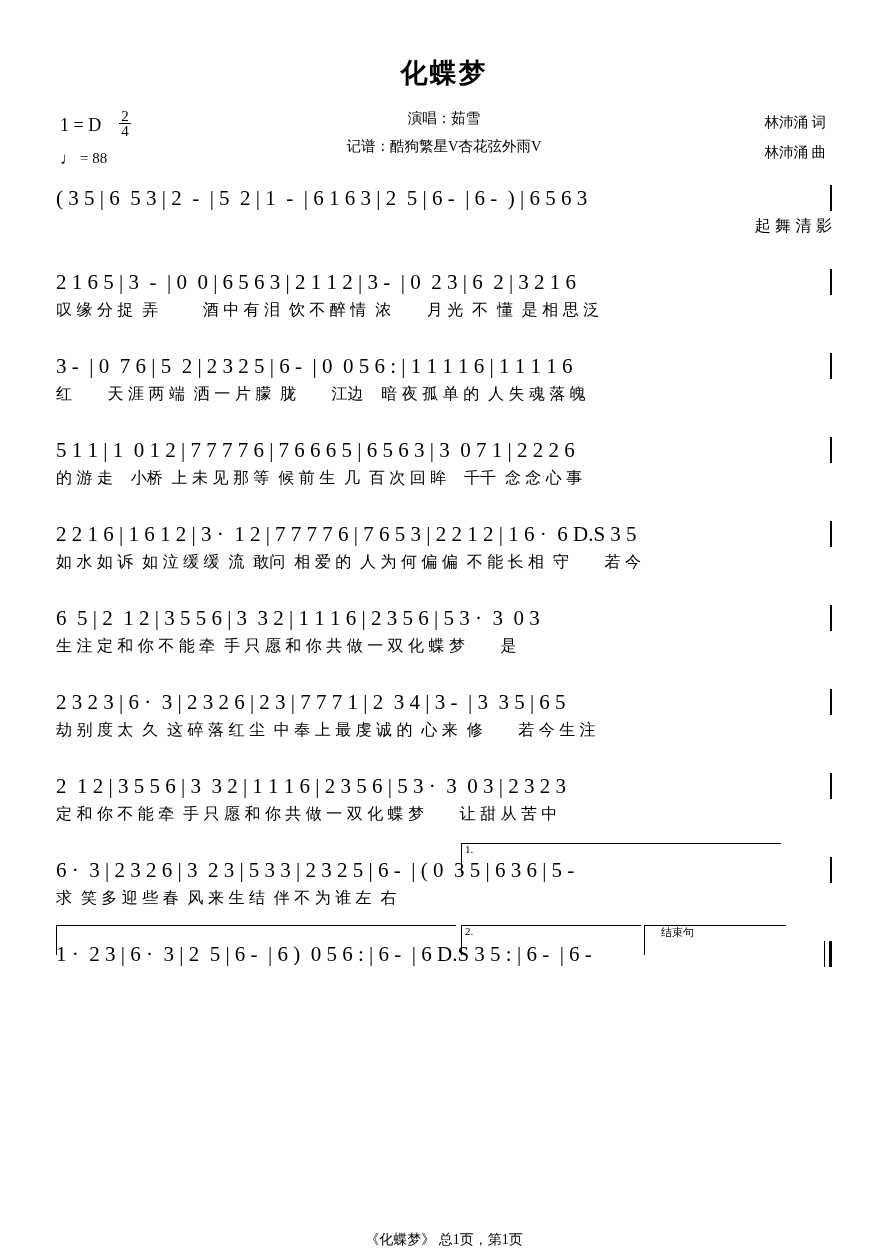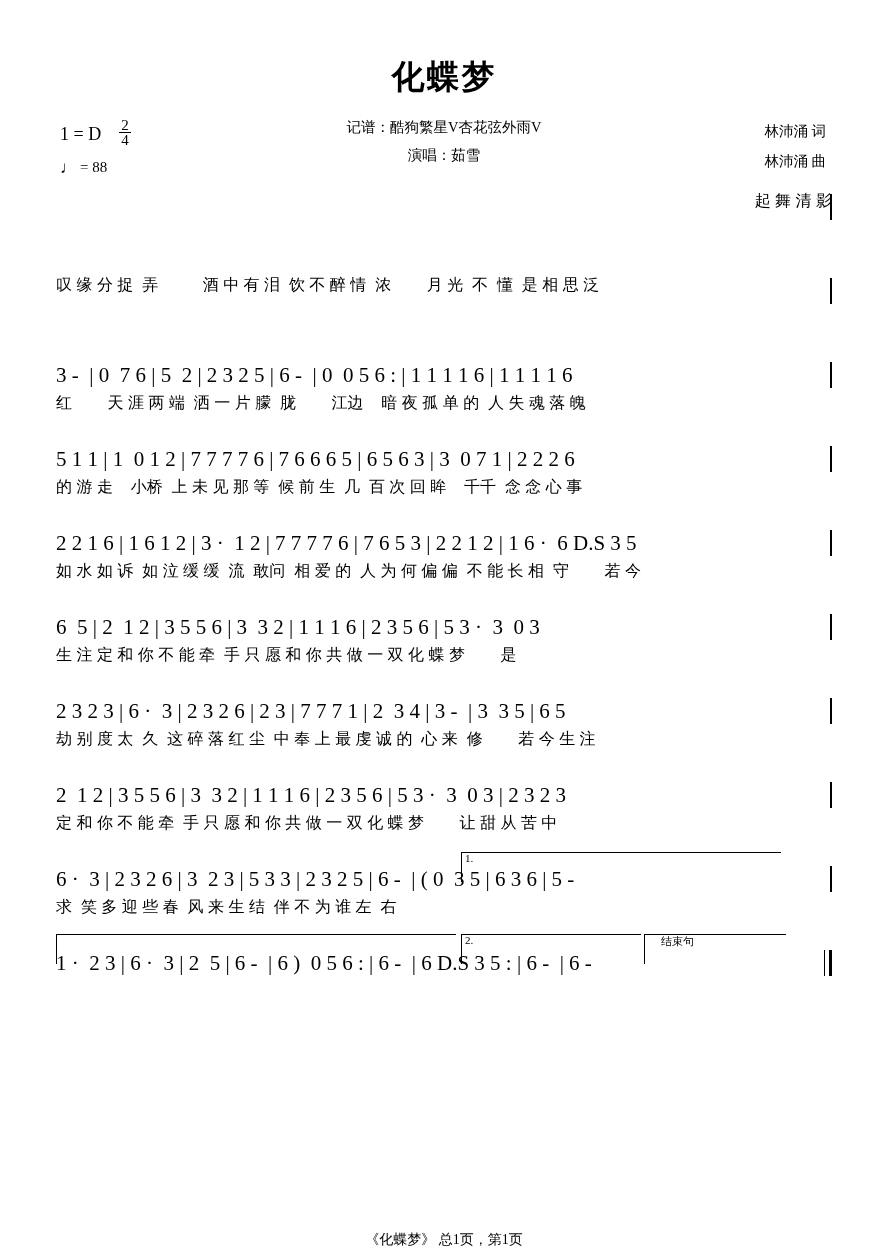--- a/index.html
+++ b/index.html
@@ -17,21 +17,21 @@
   }
   .page {
     position: relative;
     width: 888px;
     height: 1256px;
   }
 
   
   .title {
     text-align: center;
-    font-size: 33px;
+    font-size: 27px;
     font-weight: bold;
     letter-spacing: 2px;
     margin-top: 55px;
     font-family: "Liberation Sans", sans-serif;
   }
 
   .meta {
     position: relative;
     height: 70px;
     margin-top: 14px;
@@ -175,38 +175,40 @@
           <span class="den">4</span>
         </span>
       </div>
       <div class="tempo-line">
         <span class="quarter-note">♩</span>
         <span>= 88</span>
       </div>
     </div>
 
     <div class="center-credits">
+      <div>演唱：茹雪</div>
       <div>记谱：酷狗繁星V杏花弦外雨V</div>
-      <div>演唱：茹雪</div>
     </div>
 
     <div class="right-credits">
       <div>林沛涌  词</div>
       <div>林沛涌  曲</div>
     </div>
   </div>
 
   <div class="music">
 
     <div class="system">
+      <div class="notes">( 3 5 | 6  5 3 | 2  -  | 5  2 | 1  -  | 6 1 6 3 | 2  5 | 6 -  | 6 -  ) | 6 5 6 3</div>
       <div class="lyrics right">起 舞 清 影</div>
       <div class="endbar"></div>
     </div>
 
     <div class="system">
+      <div class="notes">2 1 6 5 | 3  -  | 0  0 | 6 5 6 3 | 2 1 1 2 | 3 -  | 0  2 3 | 6  2 | 3 2 1 6</div>
       <div class="lyrics">叹 缘 分 捉  弄          酒 中 有 泪  饮 不 醉 情  浓        月 光  不  懂  是 相 思 泛</div>
       <div class="endbar"></div>
     </div>
 
     <div class="system">
       <div class="notes">3 -  | 0  7 6 | 5  2 | 2 3 2 5 | 6 -  | 0  0 5 6 : | 1 1 1 1 6 | 1 1 1 1 6</div>
       <div class="lyrics">红        天 涯 两 端  洒 一 片 朦  胧        江边    暗 夜 孤 单 的  人 失 魂 落 魄</div>
       <div class="endbar"></div>
     </div>
 

